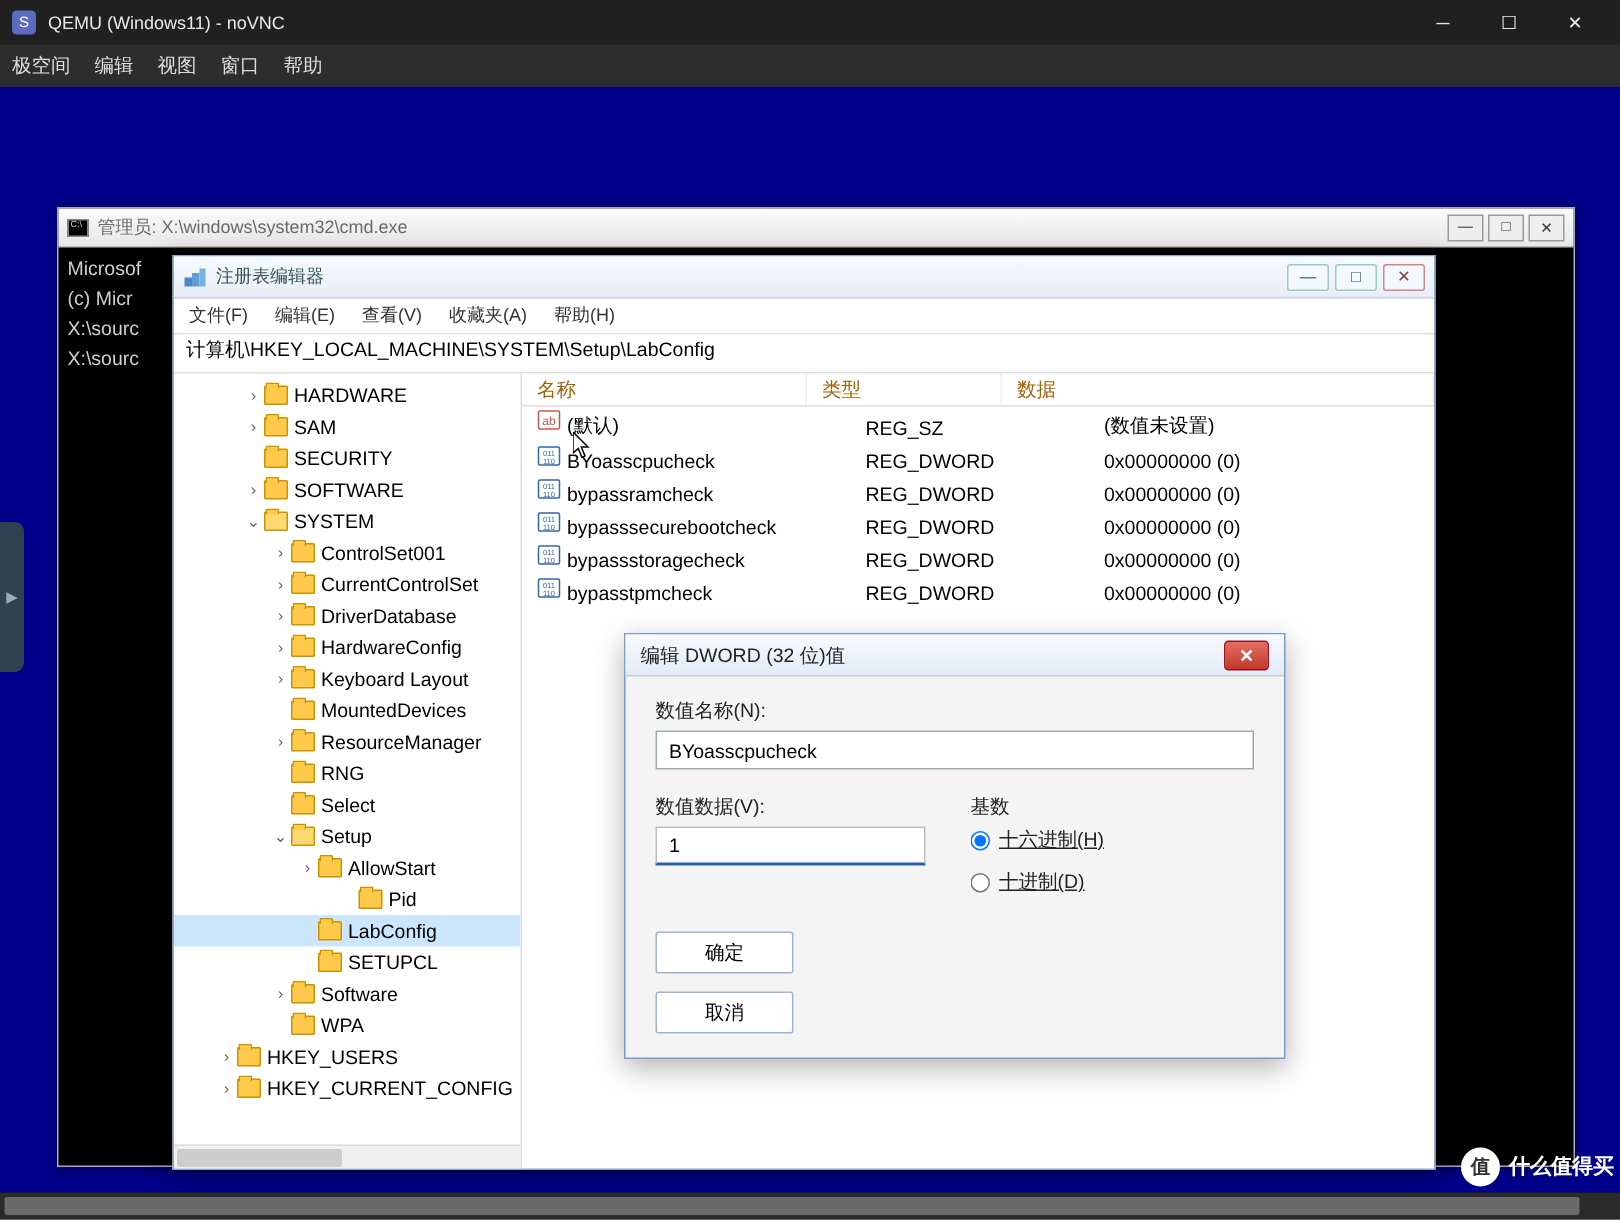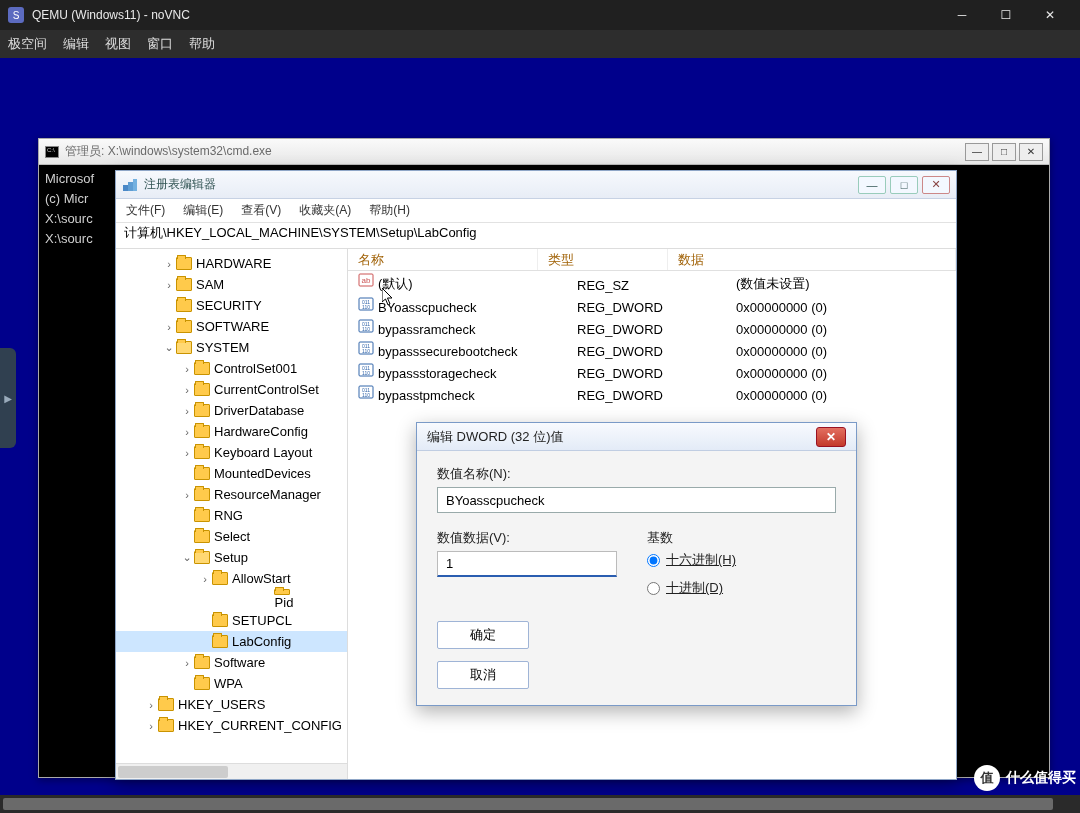--- a/index.html
+++ b/index.html
@@ -227,34 +227,34 @@
           <div class="tree-row" style="padding-left: 64px;">
             <span class="exp">⌄</span>
             <span class="folder open"></span>
             <span>Setup</span>
           </div>
           <div class="tree-row" style="padding-left: 82px;">
             <span class="exp">›</span>
             <span class="folder"></span>
             <span>AllowStart</span>
           </div>
-          <div class="tree-row" style="padding-left: 109px; flex-direction: column;">
+          <div class="tree-row" style="padding-left: 109px;">
             <span class="exp"></span>
             <span class="folder"></span>
             <span>Pid</span>
           </div>
+          <div class="tree-row selected" style="padding-left: 82px;">
+            <span class="exp"></span>
+            <span class="folder"></span>
+            <span>LabConfig</span>
+          </div>
           <div class="tree-row" style="padding-left: 82px;">
             <span class="exp"></span>
             <span class="folder"></span>
             <span>SETUPCL</span>
-          </div>
-          <div class="tree-row selected" style="padding-left: 82px;">
-            <span class="exp"></span>
-            <span class="folder"></span>
-            <span>LabConfig</span>
           </div>
           <div class="tree-row" style="padding-left: 64px;">
             <span class="exp">›</span>
             <span class="folder"></span>
             <span>Software</span>
           </div>
           <div class="tree-row" style="padding-left: 64px;">
             <span class="exp"></span>
             <span class="folder"></span>
             <span>WPA</span>

